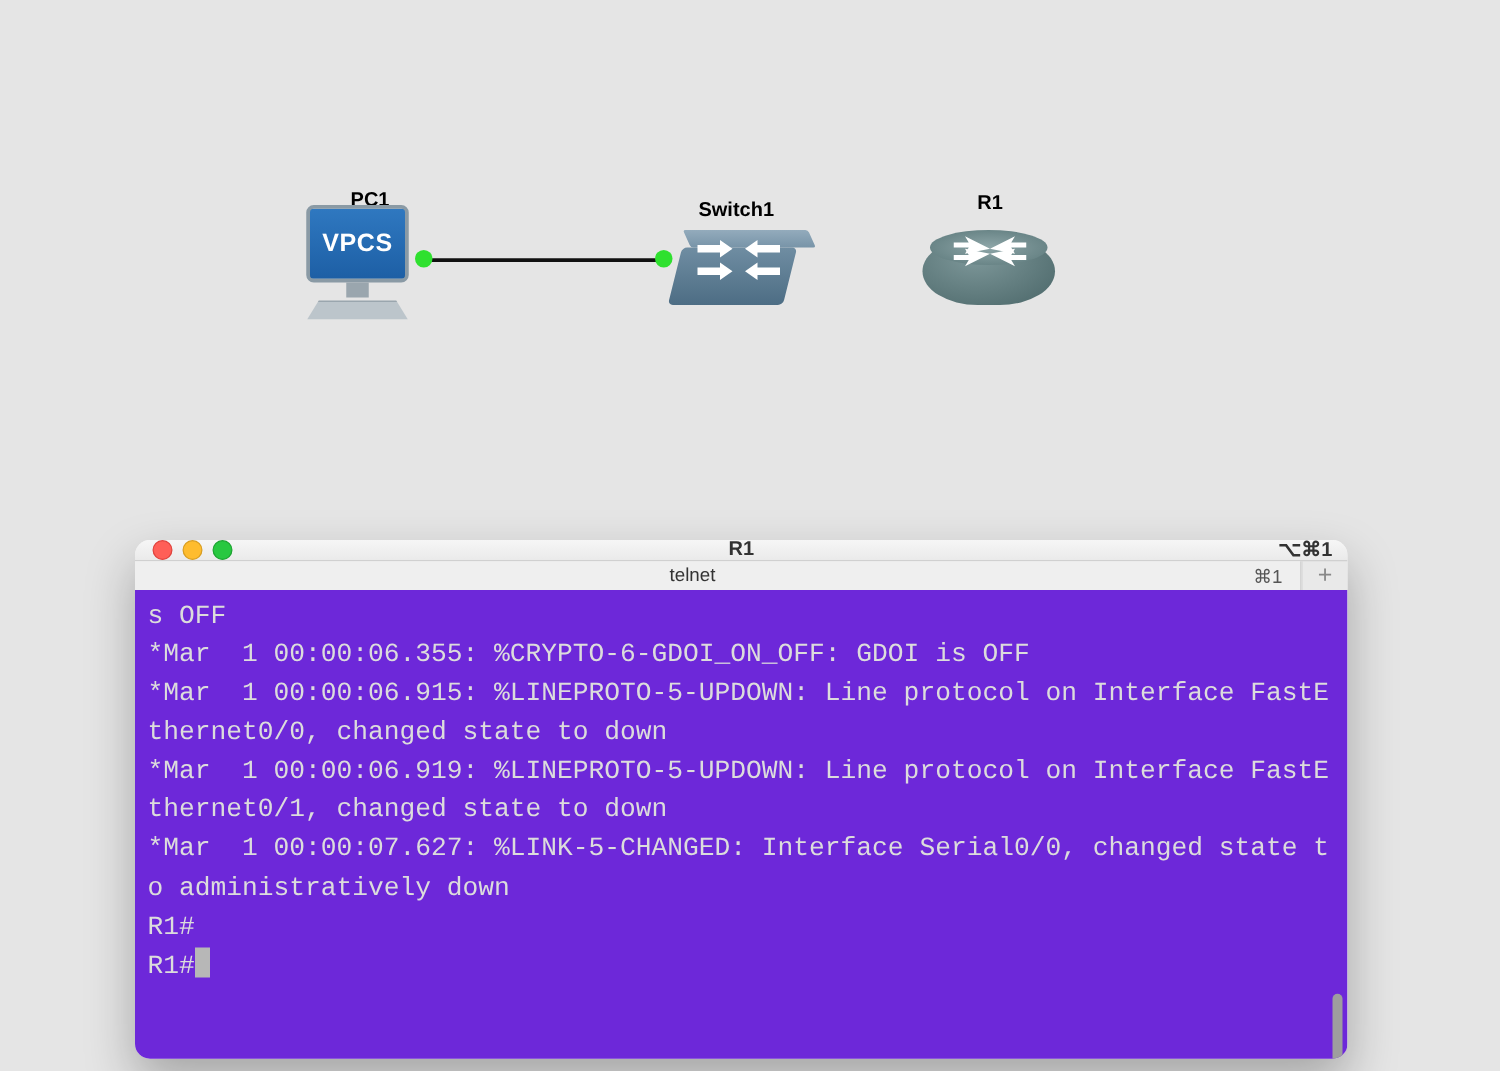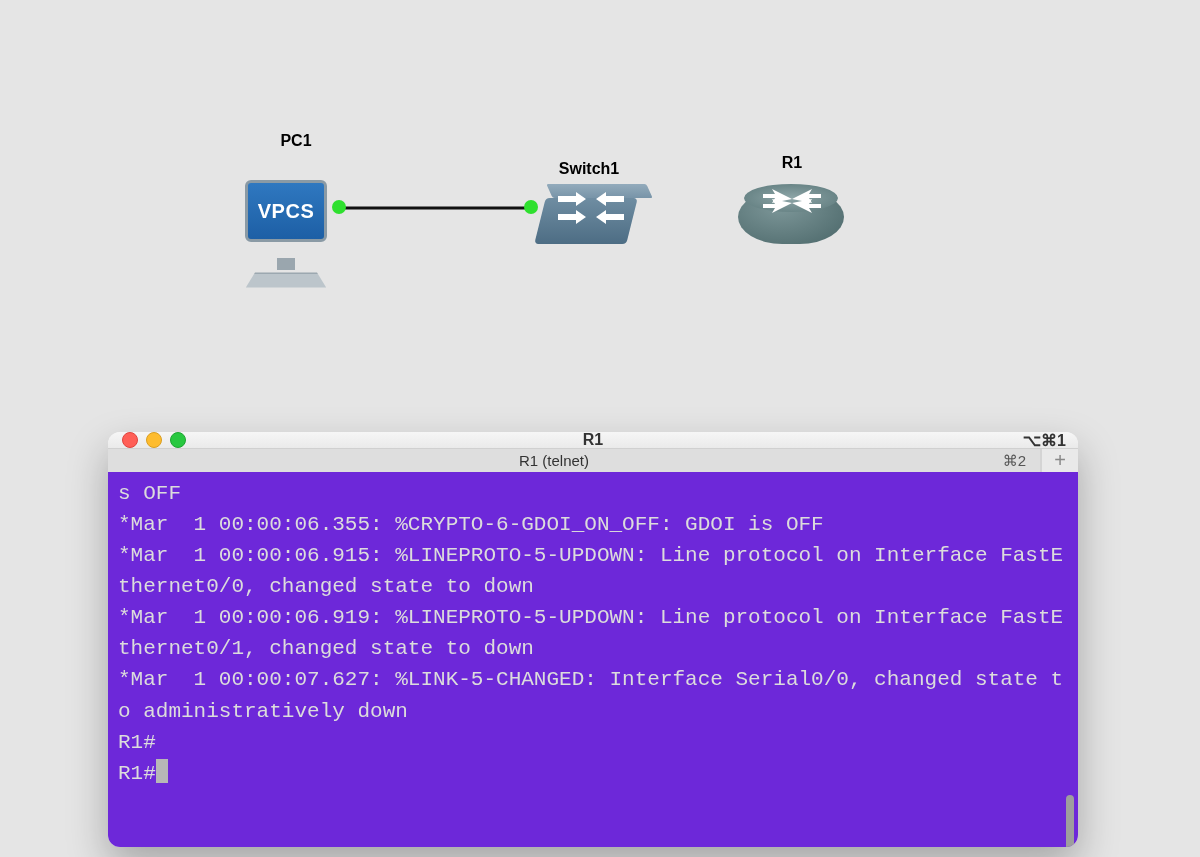--- a/index.html
+++ b/index.html
@@ -27,21 +27,21 @@
   }
 
   
   .pc-icon { position: absolute; width: 100px; }
   .pc-monitor {
     width: 76px; height: 56px;
     border: 3px solid #8a9aa5;
     border-radius: 6px;
     background: linear-gradient(#2f78c0, #1d5fa5);
     display: flex; align-items: center; justify-content: center;
-    margin: 16px auto;
+    margin: 0 auto;
   }
   .pc-screen-text {
     color: #fff; font-weight: 800; font-size: 20px;
     font-family: Arial, sans-serif;
     letter-spacing: 0.5px;
   }
   .pc-stand {
     width: 18px; height: 12px; background: #9aa6ae; margin: 0 auto;
   }
   .pc-base {
@@ -185,21 +185,21 @@
 <body>
 
 <div class="canvas">
 
   <svg style="position:absolute; left:338px; top:206px; overflow:visible;" width="200" height="4">
     <line x1="0" y1="2" x2="194" y2="2" stroke="#111" stroke-width="3"></line>
   </svg>
   <div class="link-dot" style="left:332px; top:200px;"></div>
   <div class="link-dot" style="left:524px; top:200px;"></div>
 
-  <div class="node-label" style="left:266px; top:132px; width:60px;">PC1</div>
+  <div class="node-label" style="left:266px; top:152px; width:60px;">PC1</div>
   <div class="pc-icon" style="left:236px; top:164px;">
     <div class="pc-monitor">
       <span class="pc-screen-text">VPCS</span>
     </div>
     <div class="pc-stand"></div>
     <div class="pc-base"></div>
   </div>
 
   <div class="node-label" style="left:544px; top:160px; width:90px;">Switch1</div>
   <div class="switch-icon" style="left:540px; top:198px;">
@@ -236,23 +236,23 @@
     <div class="traffic">
       <div class="tl red"></div>
       <div class="tl yel"></div>
       <div class="tl grn"></div>
     </div>
     <div class="title-center">R1</div>
     <div class="title-right">⌥⌘1</div>
   </div>
 
   <div class="tabbar">
-    <div class="tab active">
-      <span class="tab-label">R1 (telnet)</span>
-      <span class="shortcut">⌘2</span>
+    <div class="tab">
+      <span class="tab-label">telnet</span>
+      <span class="shortcut">⌘1</span>
     </div>
     <div class="tab-add">+</div>
   </div>
 
   <div class="term-body"><span id="term-text">s OFF
 *Mar  1 00:00:06.355: %CRYPTO-6-GDOI_ON_OFF: GDOI is OFF
 *Mar  1 00:00:06.915: %LINEPROTO-5-UPDOWN: Line protocol on Interface FastEthernet0/0, changed state to down
 *Mar  1 00:00:06.919: %LINEPROTO-5-UPDOWN: Line protocol on Interface FastEthernet0/1, changed state to down
 *Mar  1 00:00:07.627: %LINK-5-CHANGED: Interface Serial0/0, changed state to administratively down
 R1#

